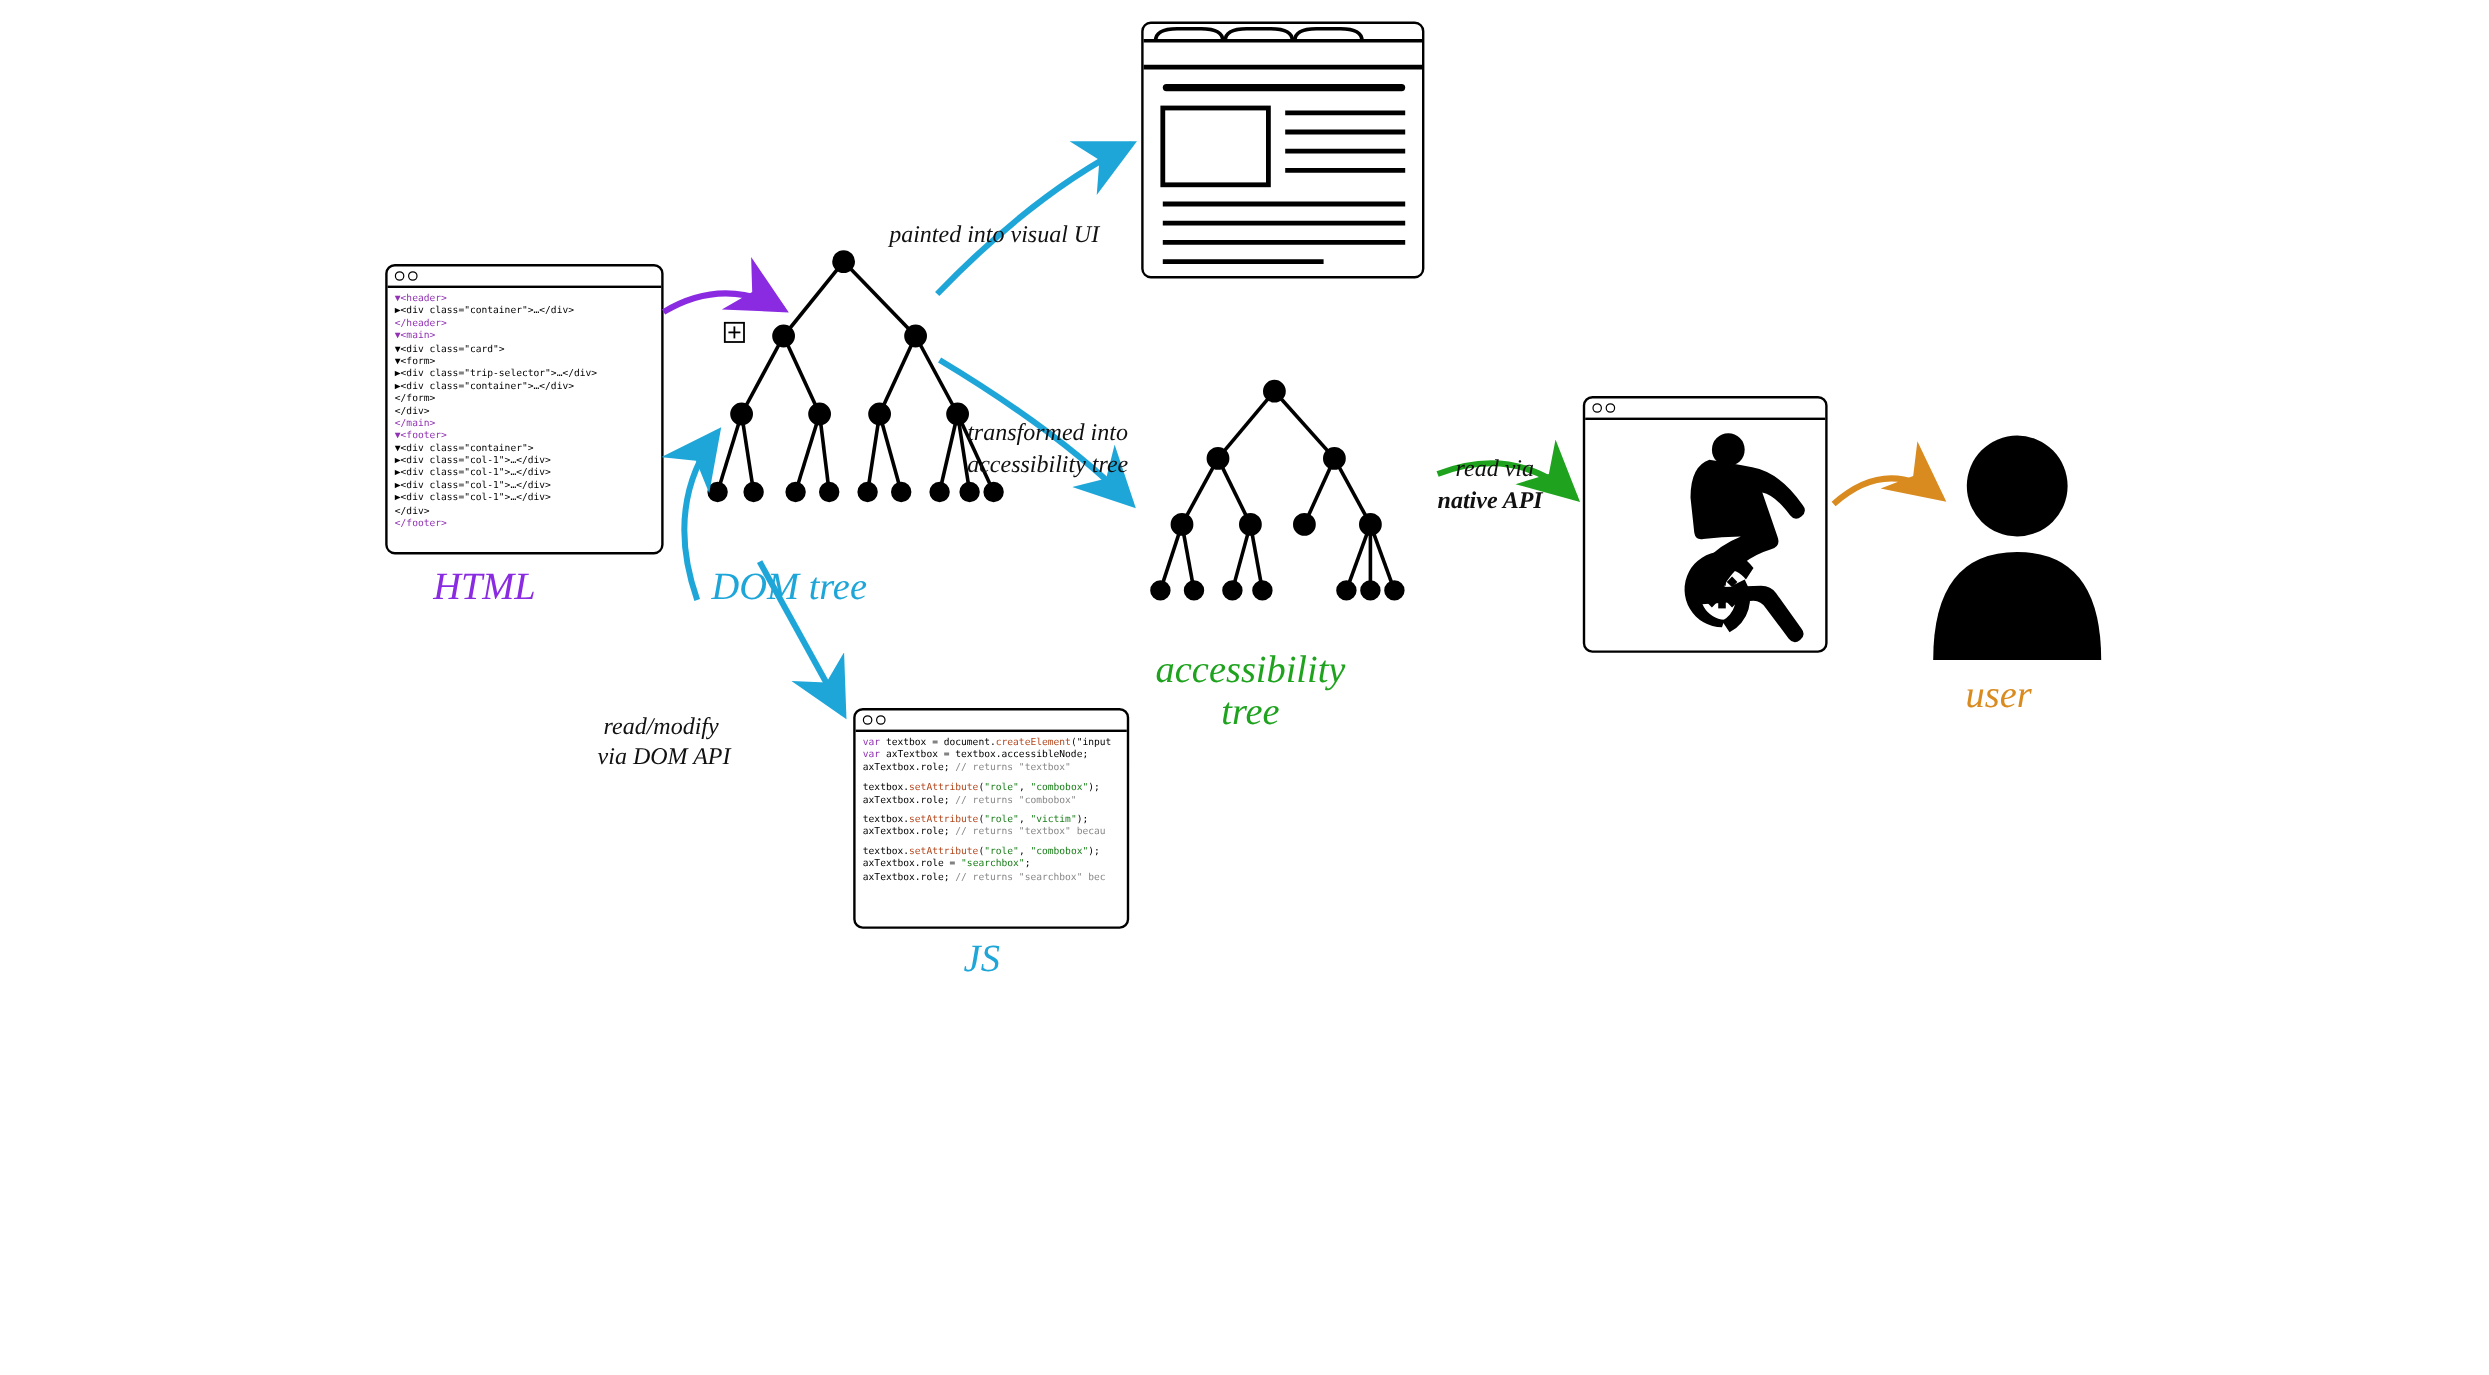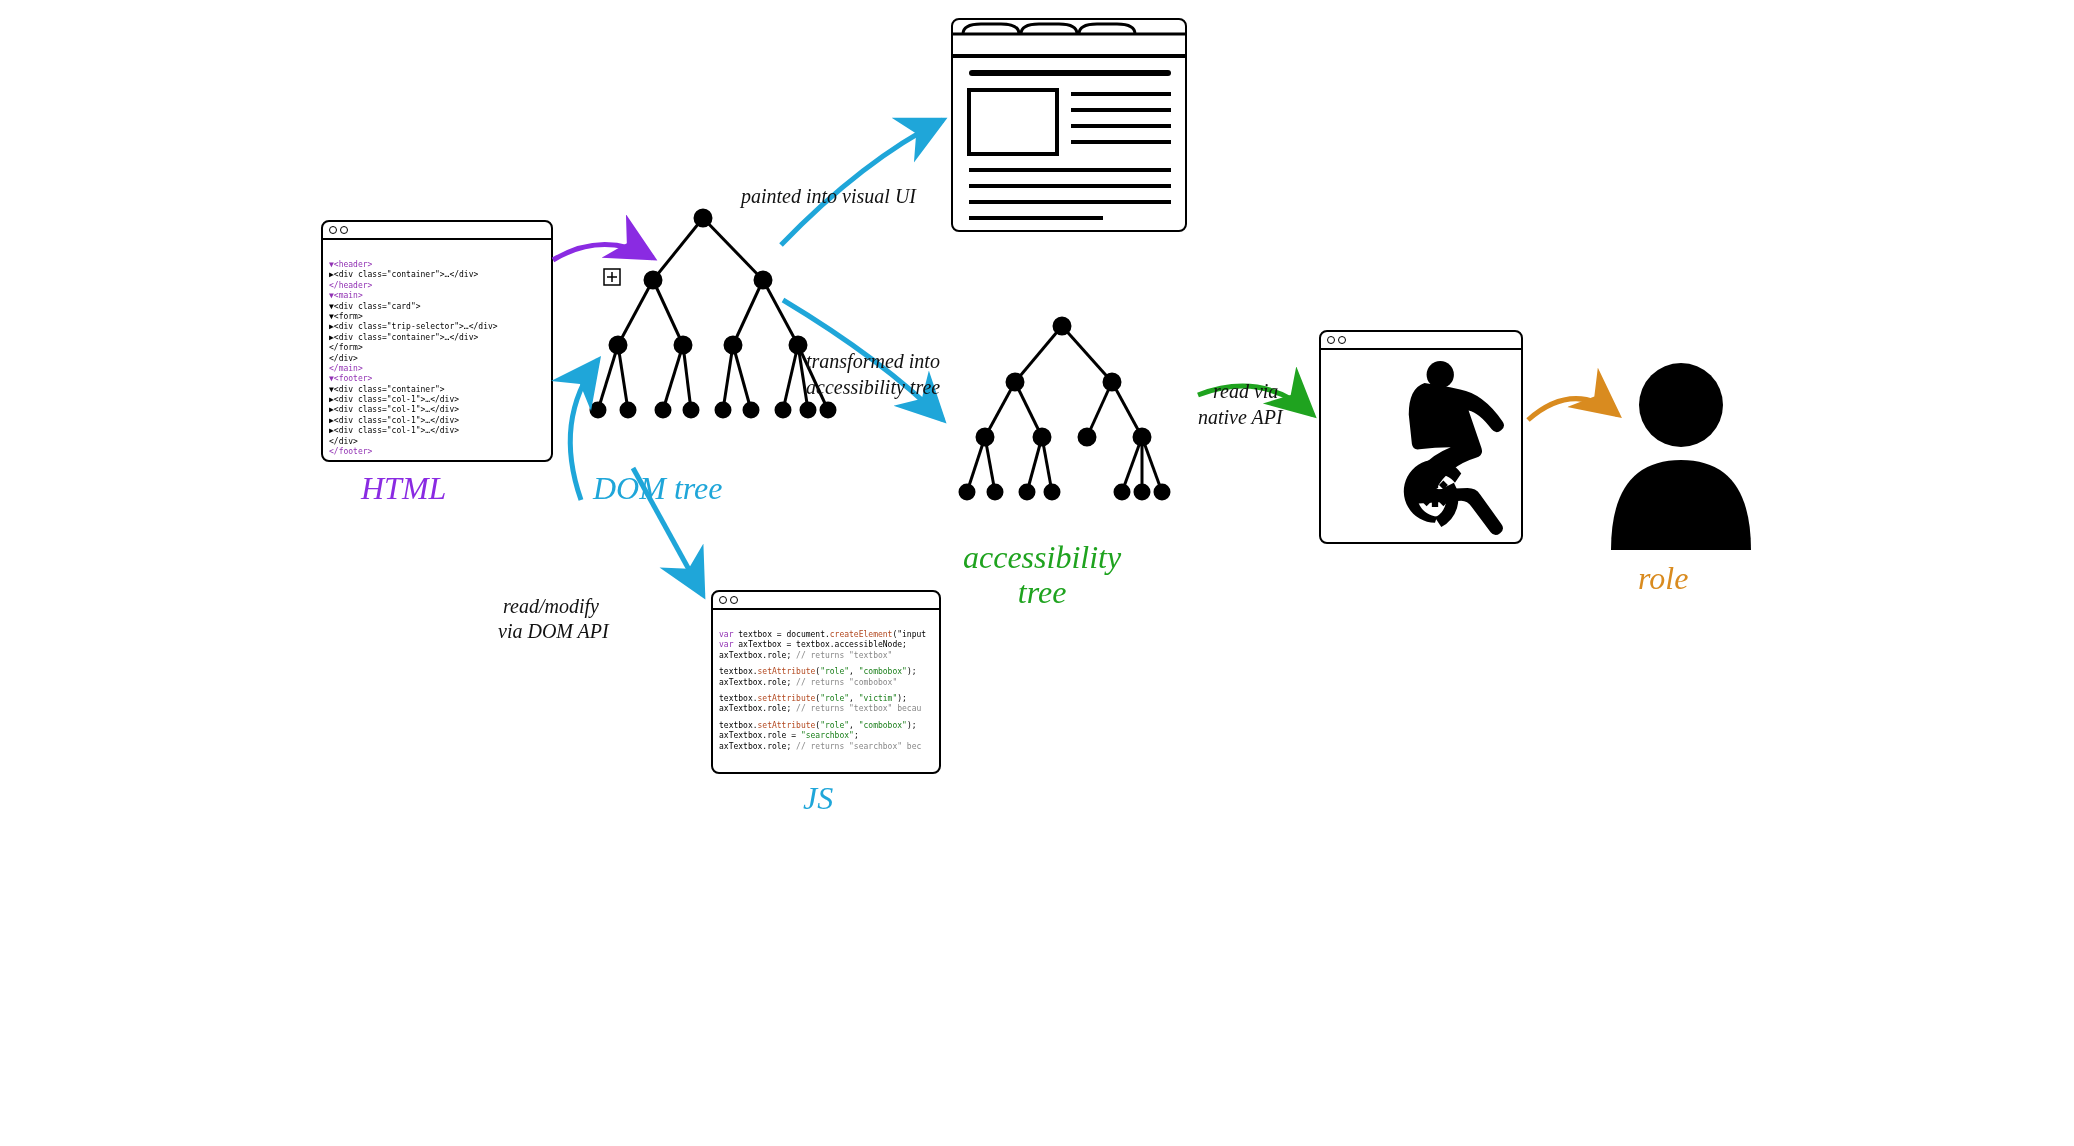--- a/index.html
+++ b/index.html
@@ -8,21 +8,21 @@
 .label.big{font-size:32px;}
 .label.small{font-size:20px;color:#111;margin-top:40px;}
 .mono{font-family:ui-monospace,Menlo,Consolas,monospace;font-size:8px;line-height:1.3;}
 .mono .kw{color:#9131b3;}
 .mono .str{color:#1a7f1a;}
 .mono .fn{color:#b3481f;}
 .mono .com{color:#888;}
 .window{position:absolute;border:2.5px solid #000;border-radius:8px;background:#fff;}
 .window .titlebar{height:16px;border-bottom:2px solid #000;padding-left:6px;display:flex;align-items:center;gap:3px;}
 .window .titlebar .dot{width:6px;height:6px;border:1.5px solid #000;border-radius:50%;}
-.window .body{padding:20px 6px;overflow:hidden;}
+.window .body{padding:4px 6px;overflow:hidden;}
 svg{position:absolute;overflow:visible;}
 </style>
 </head>
 <body>
 
 <div class="canvas">
 
   <div class="window" style="left:18px;top:220px;width:228px;height:238px;">
     <div class="titlebar">
         <span class="dot"></span>
@@ -226,23 +226,23 @@
     <path d="M 330 468 Q 370 540 400 595" stroke="#1fa6d9" stroke-width="5" fill="none" marker-end="url(#ah-blue)"></path>
     <path d="M 895 395 Q 960 370 1010 415" stroke="#1fa31f" stroke-width="5" fill="none" marker-end="url(#ah-green)"></path>
     <path d="M 1225 420 Q 1270 380 1315 415" stroke="#d98b1f" stroke-width="5" fill="none" marker-end="url(#ah-orange)"></path>
   </svg>
 
   <div class="label big" style="left:58px;top:470px;color:#8a2be2;">HTML</div>
   <div class="label big" style="left:290px;top:470px;color:#1fa6d9;">DOM tree</div>
   <div class="label big" style="left:500px;top:780px;color:#1fa6d9;">JS</div>
   <div class="label big" style="left:660px;top:540px;color:#1fa31f;white-space:pre;line-height:1.1;">accessibility
 tree</div>
-  <div class="label big" style="left:1335px;top:560px;color:#d98b1f;">role</div>
+  <div class="label big" style="left:1335px;top:560px;color:#d98b1f;">user</div>
 
   <div class="label small" style="left:438px;top:145px;">painted into visual UI</div>
   <div class="label small" style="left:503px;top:310px;">transformed into</div>
   <div class="label small" style="left:503px;top:336px;">accessibility tree</div>
   <div class="label small" style="left:910px;top:340px;">read via</div>
-  <div class="label small" style="left:895px;top:366px;">native API</div>
+  <div class="label small" style="left:895px;top:366px;font-weight:bold;">native API</div>
   <div class="label small" style="left:200px;top:555px;">read/modify</div>
   <div class="label small" style="left:195px;top:580px;">via DOM API</div>
 
 </div>
 
 </body></html>

